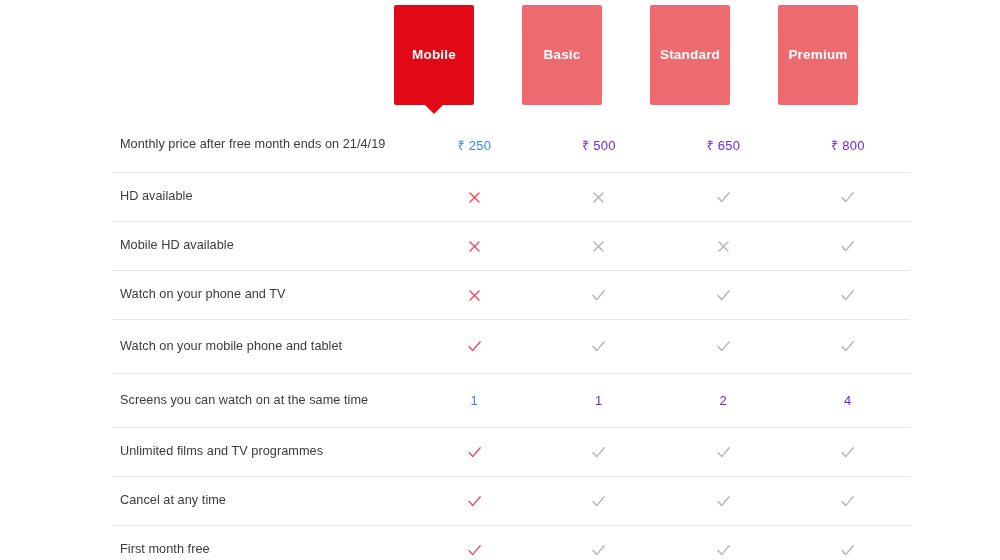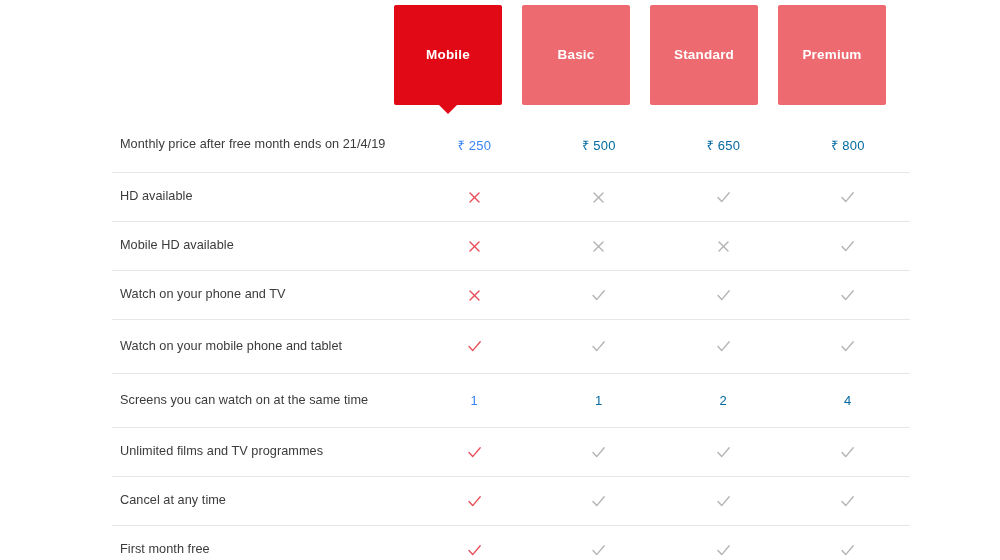--- a/index.html
+++ b/index.html
@@ -27,21 +27,21 @@
   .plan-tiles {
     position: absolute;
     top: 0;
     left: 0;
     width: 1000px;
     height: 118px;
   }
   .plan-tile {
     position: absolute;
     top: 5px;
-    width: 108px;
+    width: 80px;
     height: 100px;
     border-radius: 2px;
     display: flex;
     align-items: center;
     justify-content: center;
     box-sizing: border-box;
     cursor: pointer;
   }
   .plan-tile .plan-label {
     font-size: 13.5px;
@@ -101,21 +101,21 @@
     color: #3b3b3b;
     letter-spacing: 0.05px;
   }
   td.value-cell {
     width: 124.5px;
     text-align: center;
   }
 
   .value-text {
     font-size: 13px;
-    color: #0369a1;
+    color: #6d28d9;
     letter-spacing: 0.2px;
     white-space: nowrap;
   }
   .value-text.accent {
     color: #3b82f6;
   }
   .value-text.screens {
     font-size: 13px;
   }
 

